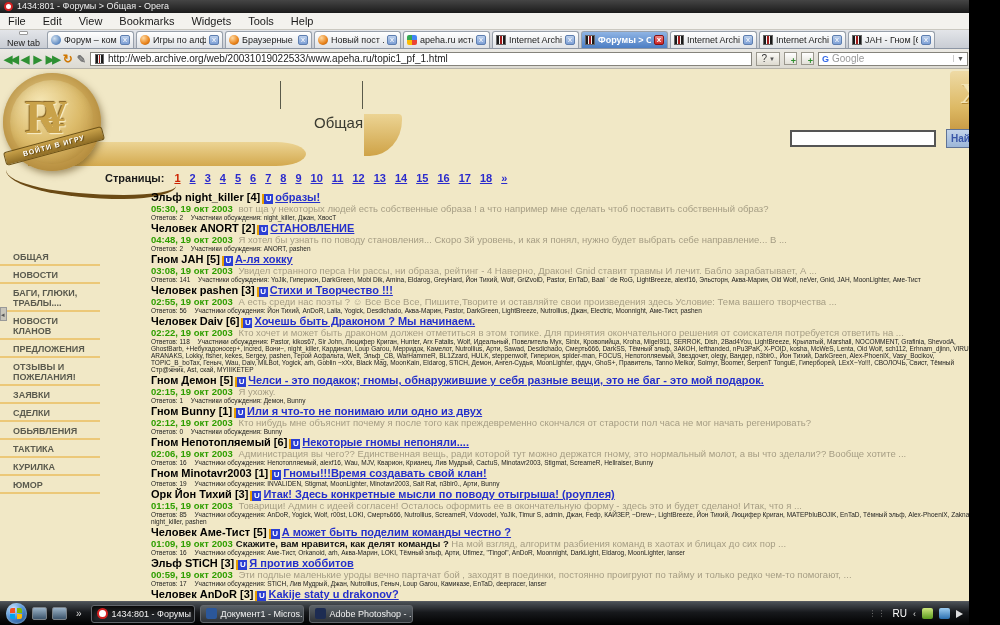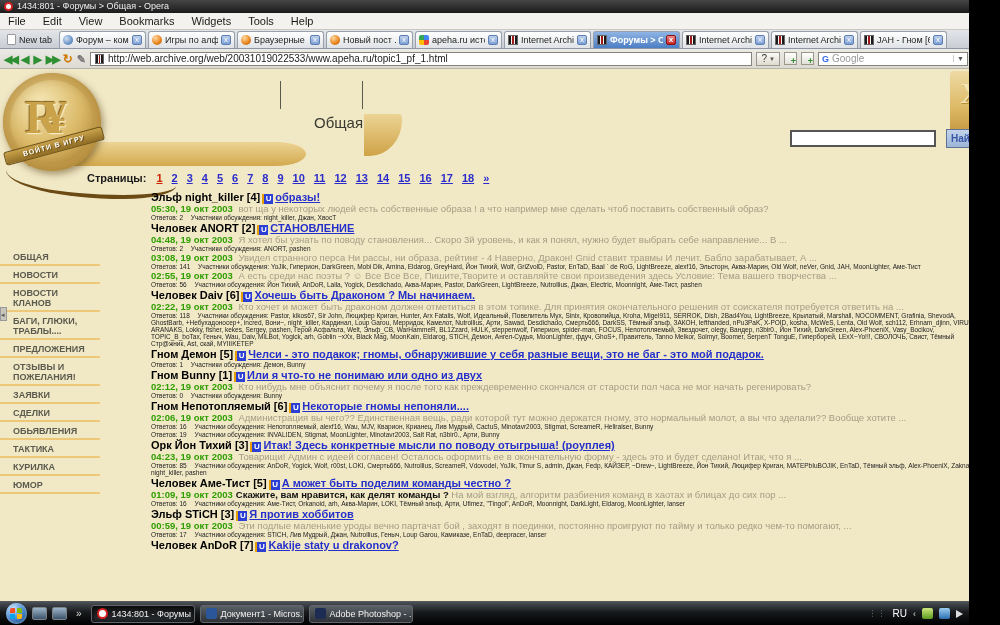--- a/index.html
+++ b/index.html
@@ -6,21 +6,21 @@
 html,body{width:1000px;height:625px;overflow:hidden;}
 body{font-family:"Liberation Sans",sans-serif;background:#000;}
 .screen{position:relative;width:969px;height:625px;overflow:hidden;background:#f1e8c6;}
 
 
 .titlebar{position:absolute;top:0;left:0;width:1000px;height:13px;background:linear-gradient(#454545,#1b1b1b);color:#eee;font-size:9px;line-height:13px;display:flex;align-items:center;padding-left:4px;gap:4px;}
 .opera-ic{width:9px;height:9px;border-radius:50%;border:2px solid #d42020;background:#fff;flex:0 0 auto;}
 .menubar{position:absolute;top:13px;left:0;width:1000px;height:17px;background:linear-gradient(#fdfdfb,#ececе6);background-color:#f3f2ee;border-bottom:1px solid #cac8c0;display:flex;align-items:center;padding-left:8px;gap:17px;font-size:11px;color:#1a1a1a;}
 .menubar span{cursor:default;text-align:right;}
 .tabbar{position:absolute;top:30px;left:0;width:1000px;height:19px;background:linear-gradient(#e3e5e9,#c9cdd4);border-bottom:1px solid #8d96a4;display:flex;align-items:flex-end;padding:0 2px;gap:2px;}
-.newtab{display:flex;align-items:center;gap:3px;height:17px;padding:0 5px;font-size:9px;color:#222;}
+.newtab{display:flex;align-items:center;gap:3px;height:17px;padding:0 5px;font-size:9px;color:#222;flex-direction:column;}
 .newtab .sheet{width:9px;height:11px;background:#fff;border:1px solid #999;border-radius:1px;}
 .tab{display:flex;align-items:center;gap:3px;width:87px;height:17px;padding:0 3px;border:1px solid #98a0ab;border-bottom:none;border-radius:3px 3px 0 0;background:linear-gradient(#ffffff,#dfe2e6);font-size:9px;color:#222;overflow:hidden;}
 .tab .lbl{white-space:nowrap;overflow:hidden;flex:1;}
 .tab.active{background:linear-gradient(#8fb4e4,#4c7ec4);color:#fff;font-weight:bold;}
 .tab-x{width:10px;height:10px;background:linear-gradient(#bcd0ec,#7ea0d6);border:1px solid #5d7eb0;color:#fff;font-size:8px;line-height:8px;text-align:center;border-radius:2px;flex:0 0 auto;}
 .tab.active .tab-x{background:linear-gradient(#e88,#c22);border-color:#811;}
 .fav{width:10px;height:10px;flex:0 0 auto;border-radius:50%;}
 .fav.globe{background:radial-gradient(circle at 35% 35%,#cfe0f0,#5b87c0 70%,#2c5a94);}
 .fav.orange{background:radial-gradient(circle at 35% 30%,#ffd9a0,#e8821a 60%,#9e4e05);}
 .fav.google{border-radius:2px;background:conic-gradient(#4285f4 0 25%,#ea4335 0 50%,#fbbc05 0 75%,#34a853 0);}
@@ -55,21 +55,21 @@
 .swoosh-dark{position:absolute;left:6px;top:88px;width:170px;height:42px;border-bottom:4px solid #6b4a14;border-radius:0 0 40% 90%;}
 .site-nav{position:absolute;left:285px;top:16px;display:flex;}
 .nav-link{font-size:11px;color:#3b3b30;text-decoration:underline;margin-right:40px;white-space:nowrap;}
 .nav-link.current{text-decoration:none;}
 .nav-sep{position:absolute;top:12px;width:1px;height:28px;background:#5a5a4a;}
 .section-tab{position:absolute;left:314px;top:45px;font-size:15px;color:#3a3a30;}
 .tabcurve{position:absolute;left:364px;top:45px;width:38px;height:42px;background:linear-gradient(#ecd494,#cfa347);border-radius:0 4px 85% 0;}
 .xtab{position:absolute;left:950px;top:2px;width:42px;height:70px;background:linear-gradient(#eedaa5,#ddb964 55%,#c1903a);border-radius:4px 4px 0 0;border-bottom:3px solid #a87f2e;color:#f2e3b2;font-family:"Liberation Serif",serif;font-weight:bold;font-size:30px;text-align:center;line-height:44px;text-shadow:1px 1px 0 #b68c36;}
 .sitesearch{position:absolute;left:790px;top:61px;width:146px;height:17px;background:#fff;border:2px solid #555;}
 .findbtn{position:absolute;left:946px;top:60px;width:40px;height:19px;background:linear-gradient(#c3d4ea,#9cb6d8);border:1px solid #5f7396;color:#3a57a8;font-size:10px;font-weight:bold;text-align:center;line-height:17px;}
-.pages-row{position:absolute;left:87px;top:103px;font-size:11px;font-weight:bold;color:#1a1a1a;}
+.pages-row{position:absolute;left:105px;top:103px;font-size:11px;font-weight:bold;color:#1a1a1a;}
 .pages-row .plabel{margin-right:10px;}
 .page-link{color:#2b2bcc;text-decoration:underline;margin-right:9px;}
 .page-link.current{color:#cc2200;}
 .sidebar{position:absolute;left:0;top:180px;width:100px;}
 .sb-item{font-size:9px;line-height:10px;font-weight:bold;color:#5a5a4e;padding:3px 2px 2px 13px;border-bottom:2px solid #ecc878;margin-bottom:1px;}
 .panel-arrow{position:absolute;left:0;top:238px;width:7px;height:14px;background:#c8c5ba;color:#555;font-size:7px;line-height:14px;border:1px solid #999;}
 
 .topics{position:absolute;left:103px;top:122px;right:15px;margin-left:48px;}
 .topic{margin-bottom:1px;}
 .t-head{font-size:11px;line-height:12px;font-weight:bold;color:#000;white-space:nowrap;overflow:hidden;}
@@ -254,22 +254,22 @@
     <div class="findbtn">Найти</div>
 
     <div class="pages-row">
       <span class="plabel">Страницы:</span><span><a class="page-link current">1</a><a class="page-link">2</a><a class="page-link">3</a><a class="page-link">4</a><a class="page-link">5</a><a class="page-link">6</a><a class="page-link">7</a><a class="page-link">8</a><a class="page-link">9</a><a class="page-link">10</a><a class="page-link">11</a><a class="page-link">12</a><a class="page-link">13</a><a class="page-link">14</a><a class="page-link">15</a><a class="page-link">16</a><a class="page-link">17</a><a class="page-link">18</a><a class="page-link">»</a></span>
     </div>
 
     <div class="sidebar">
 
     <div class="sb-item">ОБЩАЯ</div>
         <div class="sb-item">НОВОСТИ</div>
+        <div class="sb-item">БАГИ, ГЛЮКИ, ТРАБЛЫ....</div>
         <div class="sb-item">НОВОСТИ КЛАНОВ</div>
-        <div class="sb-item">БАГИ, ГЛЮКИ, ТРАБЛЫ....</div>
         <div class="sb-item">ПРЕДЛОЖЕНИЯ</div>
         <div class="sb-item">ОТЗЫВЫ И ПОЖЕЛАНИЯ!</div>
         <div class="sb-item">ЗАЯВКИ</div>
         <div class="sb-item">СДЕЛКИ</div>
         <div class="sb-item">ОБЬЯВЛЕНИЯ</div>
         <div class="sb-item">ТАКТИКА</div>
         <div class="sb-item">КУРИЛКА</div>
         <div class="sb-item">ЮМОР</div>
       </div>
     <div class="panel-arrow">◂</div>
@@ -300,32 +300,38 @@
           </div>
           <div class="t-reps">
             <span>Ответов:</span>
             <span>2</span>
             <span class="gap">Участники обсуждения:</span>
             <span>ANORT, pashen</span>
           </div>
         </div>
 
         <div class="topic">
+          <div class="t-head">
+            <span class="t-author">Гном JAH [5]</span><span class="t-icon"></span><a class="t-title">А-ля хокку</a>
+          </div>
           <div class="t-prev">
             <span class="t-time">03:08, 19 окт 2003</span> <span>Увидел странного перса Ни рассы, ни образа, рейтинг - 4 Наверно, Дракон! Gnid ставит травмы И лечит. Бабло зарабатывает, А ...</span>
           </div>
           <div class="t-reps">
             <span>Ответов:</span>
             <span>141</span>
             <span class="gap">Участники обсуждения:</span>
             <span>YoJik, Гиперион, DarkGreen, Mobi Dik, Amina, Eldarog, GreyHard, Йон Тихий, Wolf, GriZvolD, Pastor, EnTaD, Baal ` de RoG, LightBreeze, alexf16, Эльсторн, Аква-Марин, Old Wolf, neVer, Gnid, JAH, MoonLighter, Аме-Тист</span>
           </div>
         </div>
 
         <div class="topic">
+          <div class="t-head">
+            <span class="t-author">Человек pashen [3]</span><span class="t-icon"></span><a class="t-title">Стихи и Творчество !!!</a>
+          </div>
           <div class="t-prev">
             <span class="t-time">02:55, 19 окт 2003</span> <span>А есть среди нас поэты ? ☺ Все Все Все, Пишите,Творите и оставляйте свои произведения здесь Условие: Тема вашего творчества ...</span>
           </div>
           <div class="t-reps">
             <span>Ответов:</span>
             <span>56</span>
             <span class="gap">Участники обсуждения:</span>
             <span>Йон Тихий, AnDoR, Laila, Yogick, Desdichado, Аква-Марин, Pastor, DarkGreen, LightBreeze, Nutrollius, Джан, Electric, Moonnight, Аме-Тист, pashen</span>
           </div>
         </div>
@@ -342,20 +348,23 @@
             <span>118</span>
             <span class="gap">Участники обсуждения:</span>
             <span>Pastor, kikos67, Sir John, Люцифер Криган, Hunter, Arx Fatalis, Wolf, Идеальный, Повелитель Мух, Sinix, Кровопийца, Kroha, Migel911, SERROK, Dish, 2Bad4You, LightBreeze, Крылатый, Marshall, NOCOMMENT, Grafinia, ShevodA, GhostBarb, +Небухадоносер+, incred, Вони~, night_killer, Кардинал, Loup Garou, Мерридок, Камелот, Nutrollius, Арти, Sawad, Desdichado, Смерть666, DarkSS, Тёмный эльф, ЗАКОН, lefthanded, nPu3PaK, X-POID, kosha, McWeS, Lenta, Old Wolf, sch112, Erhnam_djinn, VIRUS13, ARANAKS, Lokky, fisher, kekes, Sergey, pashen, Герой Асфальта, Welt, Эльф_CB, WarHammeR, BL1Zzard, HULK, steppenwolf, Гиперион, spider-man, FOCUS, Непотопляемый, Звездочет, olegy, Вандер, n3bir0., Йон Тихий, DarkGreen, Alex-PhoeniX, Vasy_Bocikov, TOPIC_B_boTax, Геныч, Wau, Daiv, MiLBot, Yogick, arh, Goblin ~xXx, Black Mag, MoonKain, Eldarog, STiCH, Демон, Ангел-Судья, MoonLighter, фдуч, GhoS+, Правитель, Tanno Melkor, Solmyr, Boomer, SerpenT TonguE, Гиперборей, LExX~Yo!!!, СВОЛОЧЬ, Свист, Тёмный Стр@жник, Ast, скай, MYIIIKETEP</span>
           </div>
         </div>
 
         <div class="topic">
           <div class="t-head">
             <span class="t-author">Гном Демон [5]</span><span class="t-icon"></span><a class="t-title">Челси - это подакок; гномы, обнаружившие у себя разные вещи, это не баг - это мой подарок.</a>
           </div>
+          <div class="t-prev">
+            <span class="t-time">02:15, 19 окт 2003</span> <span>Я ухожу.</span>
+          </div>
           <div class="t-reps">
             <span>Ответов:</span>
             <span>1</span>
             <span class="gap">Участники обсуждения:</span>
             <span>Демон, Bunny</span>
           </div>
         </div>
 
         <div class="topic">
           <div class="t-head">
@@ -381,34 +390,37 @@
           </div>
           <div class="t-reps">
             <span>Ответов:</span>
             <span>16</span>
             <span class="gap">Участники обсуждения:</span>
             <span>Непотопляемый, alexf16, Wau, MJV, Кварион, Крианец, Лив Мудрый, CactuS, Minotavr2003, Stigmat, ScreameR, Hellraiser, Bunny</span>
           </div>
         </div>
 
         <div class="topic">
+          <div class="t-head">
+            <span class="t-author">Гном Minotavr2003 [1]</span><span class="t-icon"></span><a class="t-title">Гномы!!!Время создавать свой клан!</a>
+          </div>
           <div class="t-reps">
             <span>Ответов:</span>
             <span>19</span>
             <span class="gap">Участники обсуждения:</span>
             <span>INVALIDEN, Stigmat, MoonLighter, Minotavr2003, Salt Rat, n3bir0., Арти, Bunny</span>
           </div>
         </div>
 
         <div class="topic">
           <div class="t-head">
             <span class="t-author">Орк Йон Тихий [3]</span><span class="t-icon"></span><a class="t-title">Итак! Здесь конкретные мысли по поводу отыгрыша! (роуплея)</a>
           </div>
           <div class="t-prev">
-            <span class="t-time">04:23, 19 окт 2003</span> <span>Товарищи! Админ с идеей согласен! Осталось оформить ее в окончательную форму - здесь это и будет сделано! Итак, что я ...</span>
+            <span class="t-time">01:15, 19 окт 2003</span> <span>Товарищи! Админ с идеей согласен! Осталось оформить ее в окончательную форму - здесь это и будет сделано! Итак, что я ...</span>
           </div>
           <div class="t-reps">
             <span>Ответов:</span>
             <span>85</span>
             <span class="gap">Участники обсуждения:</span>
             <span>AnDoR, Yogick, Wolf, r00st, LOKI, Смерть666, Nutrollius, ScreameR, Vdovodel, YoJik, Timur S, admin, Джан, Fedp, КАЙЗЕР, ~Drew~, LightBreeze, Йон Тихий, Люцифер Криган, MATEPbIuBOJIK, EnTaD, Тёмный эльф, Alex-PhoeniX, Zaknafein, night_killer, pashen</span>
           </div>
         </div>
 
         <div class="topic">
@@ -436,21 +448,21 @@
           <div class="t-reps">
             <span>Ответов:</span>
             <span>17</span>
             <span class="gap">Участники обсуждения:</span>
             <span>STiCH, Лив Мудрый, Джан, Nutrollius, Геныч, Loup Garou, Камиказе, EnTaD, deepracer, lanser</span>
           </div>
         </div>
 
         <div class="topic">
           <div class="t-head">
-            <span class="t-author">Человек AnDoR [7]</span><span class="t-icon"></span><a class="t-title">Kakije staty u drakonov?</a>
+            <span class="t-author">Человек AnDoR [3]</span><span class="t-icon"></span><a class="t-title">Kakije staty u drakonov?</a>
           </div>
 
         </div>
 
       </div>
 
     <div class="vscroll">
       <div class="varr up">▲</div>
       <div class="vthumb"></div>
       <div class="varr dn">▼</div>

